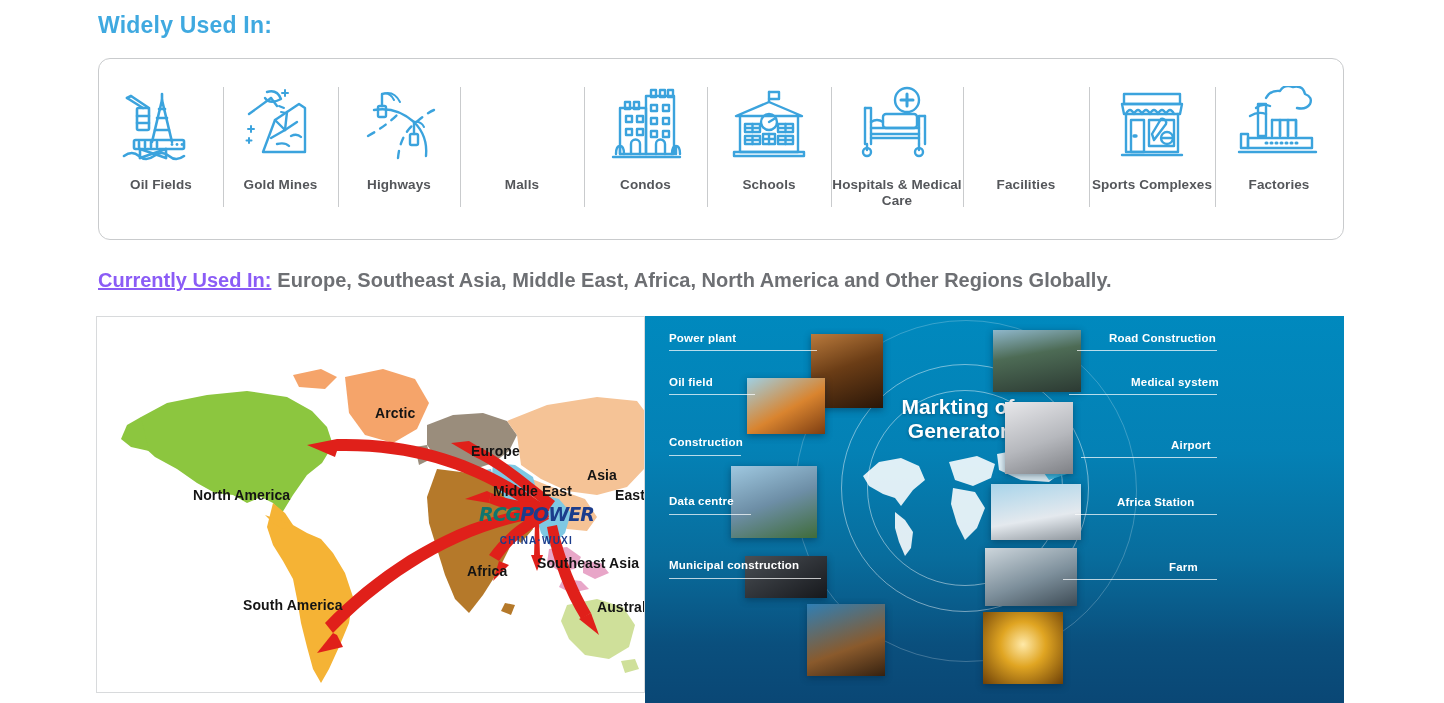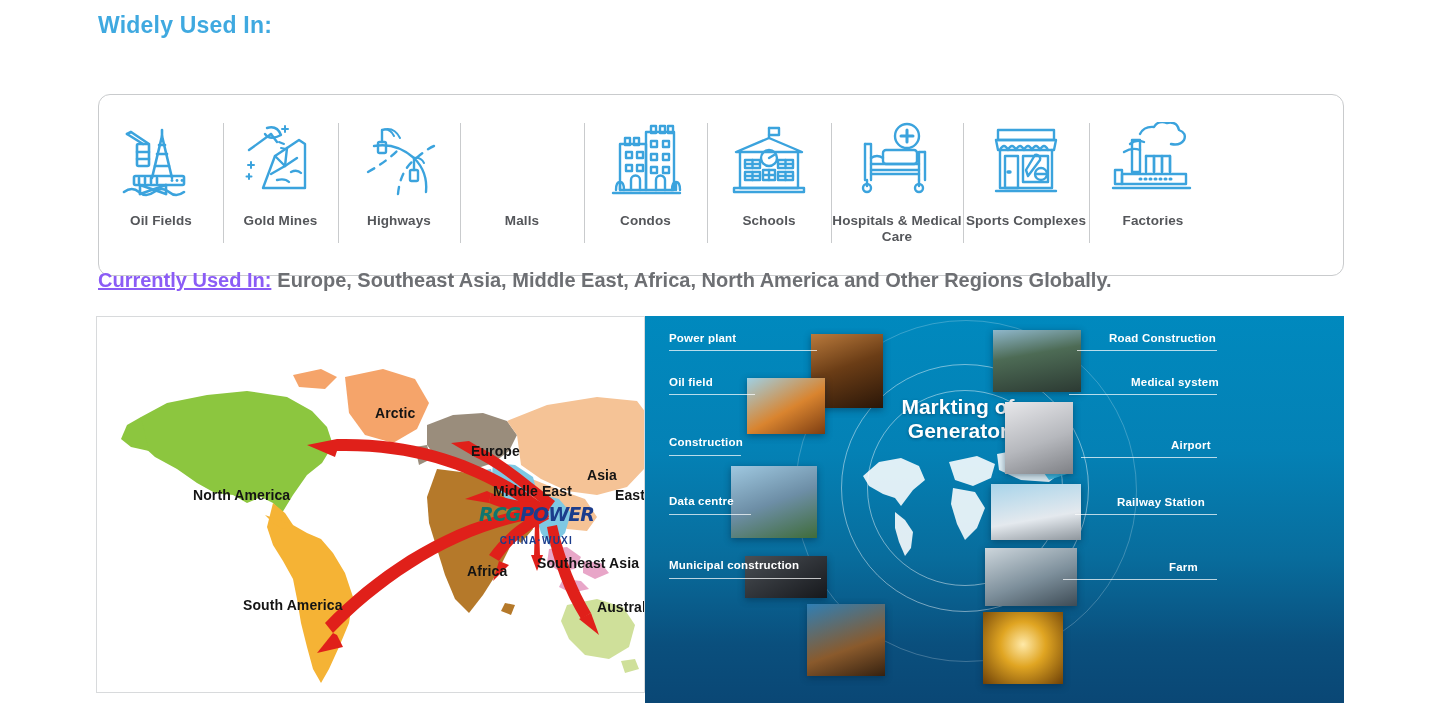--- a/index.html
+++ b/index.html
@@ -23,21 +23,20 @@
   
   .icon-panel{
     position:absolute; left:98px; top:58px;
     width:1246px; height:182px;
     border:1px solid #c9cbcd;
     border-radius:12px;
     background:#fff;
     box-sizing:border-box;
     display:flex;
     align-items:stretch;
-    margin-top:36px;
   }
   .icon-cell{
     position:relative;
     display:flex; flex-direction:column;
     align-items:center; justify-content:flex-start;
     padding-top:26px;
     box-sizing:border-box;
   }
   .icon-cell + .icon-cell::before{
     content:"";
@@ -289,20 +288,24 @@
         <path d="M18 48 H66"></path>
         <path d="M14 58 v6 M66 58 v6"></path>
         <circle cx="14" cy="66" r="4"></circle>
           <circle cx="66" cy="66" r="4"></circle>
         <path d="M18 52 H66"></path>
       </svg>
     </div>
     <div class="icon-label">Hospitals &amp; Medical Care</div>
   </div>
 
+  <div class="icon-cell" style="width:126px">
+    <div class="icon-art"></div>
+    <div class="icon-label">Facilities</div>
+  </div>
 
   <div class="icon-cell" style="width:126px">
     <div class="icon-art">
       <svg width="80" height="76" viewBox="0 0 80 76" fill="none" stroke="#3ba3dd" stroke-width="2.4" stroke-linecap="round" stroke-linejoin="round">
         <path d="M12 8 H68 V18 H12 Z"></path>
         <path d="M10 18 H70 L68 28 H12 Z"></path>
         <path d="M14 28 q4 -8 8 0 q4 -8 8 0 q4 -8 8 0 q4 -8 8 0 q4 -8 8 0 q4 -8 8 0"></path>
         <path d="M14 28 V66 H66 V28"></path>
         <rect x="19" y="34" width="13" height="32"></rect>
         <path d="M22 50 h2" stroke-width="3.4"></path>
@@ -485,19 +488,19 @@
 
     <div class="bp-label" style="left:464px; top:16px">Road  Construction</div>
     <div class="bp-rule" style="left:432px; top:34px;  width:140px"></div>
 
     <div class="bp-label" style="left:486px; top:60px">Medical system</div>
     <div class="bp-rule" style="left:424px; top:78px;  width:148px"></div>
 
     <div class="bp-label" style="left:526px; top:123px">Airport</div>
     <div class="bp-rule" style="left:436px; top:141px; width:136px"></div>
 
-    <div class="bp-label" style="left:472px; top:180px">Railway Station</div>
+    <div class="bp-label" style="left:472px; top:180px">Africa Station</div>
     <div class="bp-rule" style="left:430px; top:198px; width:142px"></div>
 
     <div class="bp-label" style="left:524px; top:245px">Farm</div>
     <div class="bp-rule" style="left:418px; top:263px; width:154px"></div>
   </div>
 </div>
 
 </body></html>

